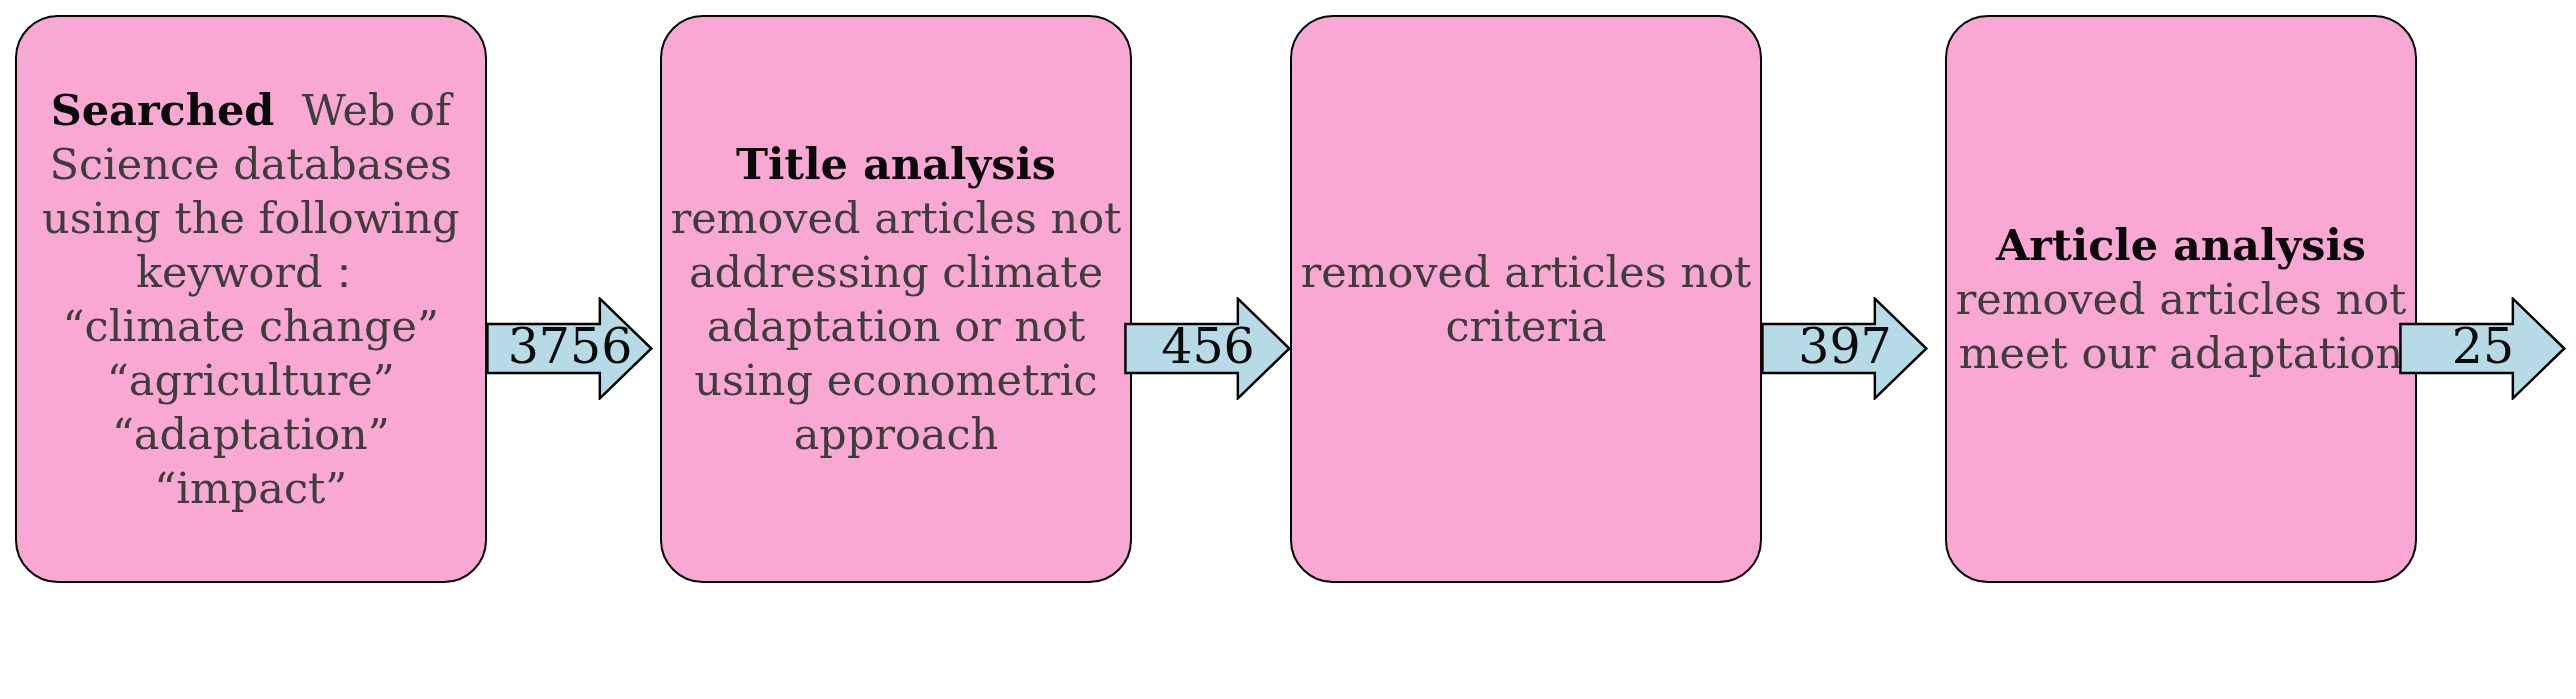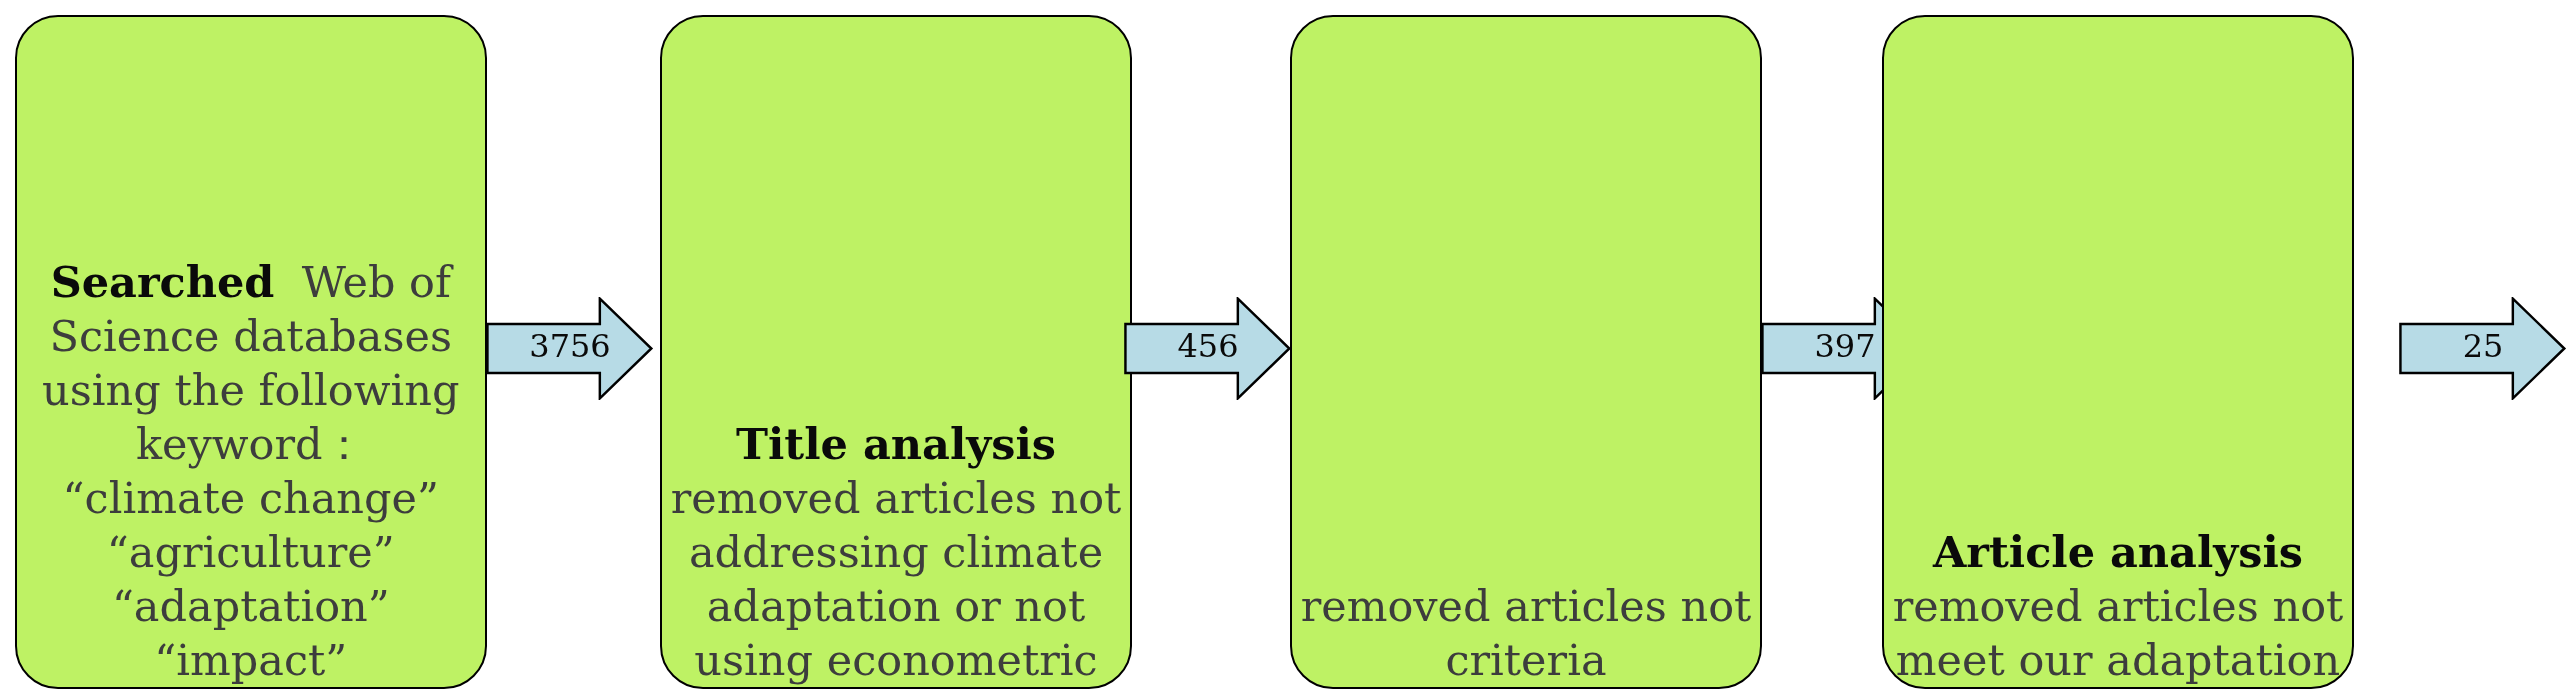--- a/index.html
+++ b/index.html
@@ -4,31 +4,31 @@
 <style>
   html,body{margin:0;padding:0;background:#ffffff;}
   .canvas{
     position:relative;
     width:2576px;height:700px;
     background:var(--bg,#ffffff);
     font-family:"DejaVu Serif","Liberation Serif",serif;
     overflow:hidden;
   }
   .box{
-    position:absolute;top:14.8px;height:674px;width:472px;
+    position:absolute;top:14.8px;height:568px;width:472px;
     box-sizing:border-box;
     border:2.5px solid var(--box-border,#000);
     border-radius:43px;
-    background:#bef264;
-    display:flex;align-items:flex-end;justify-content:center;
+    background:#f9a8d4;
+    display:flex;align-items:center;justify-content:center;
   }
   .box1{left:14.8px}
   .box2{left:660px}
   .box3{left:1290px}
-  .box4{left:1882px}
+  .box4{left:1945px}
   .box-text{
     text-align:center;
     font-size:43px;line-height:54px;
     color:var(--body-color,#3d3d3d);
   }
   .line{white-space:pre;}
   .heading{
     font-weight:bold;
     color:var(--heading-color,#0a0a0a);
   }
@@ -42,21 +42,21 @@
   .arrow svg{position:absolute;left:0;top:0;width:100%;height:100%;display:block;}
   .arrow polygon{
     fill:var(--arrow-fill,#b7dbe6);
     stroke:var(--arrow-border,#000);
     stroke-width:3;
     stroke-linejoin:miter;
   }
   .arrow-label{
     position:absolute;left:0;top:0;right:0;bottom:4.9px;
     display:flex;align-items:center;justify-content:center;
-    font-size:32px;
+    font-size:49px;
     color:var(--heading-color,#0a0a0a);
   }
 </style>
 </head>
 <body>
 
 <div class="canvas" style="--bg: #ffffff; --box-border: #000000; --arrow-fill: #b7dbe6; --arrow-border: #000000; --body-color: #3d3d3d; --heading-color: #0a0a0a;">
 
   <div class="box box1">
     <div class="box-text">
@@ -78,20 +78,21 @@
     <span class="arrow-label">3756</span>
   </div>
 
   <div class="box box2">
     <div class="box-text">
       <div class="line"><span class="heading">Title analysis</span><span></span></div>
       <div class="line">removed articles not</div>
       <div class="line">addressing climate</div>
       <div class="line">adaptation or not</div>
       <div class="line">using econometric</div>
+      <div class="line">approach</div>
     </div>
   </div>
 
   <div class="arrow arrow2">
     <svg viewBox="0 0 205 126" aria-hidden="true">
       <polygon points="1.5,33 139,33 139,2 202,63 139,124 139,93 1.5,93"></polygon>
     </svg>
     <span class="arrow-label">456</span>
   </div>
 

